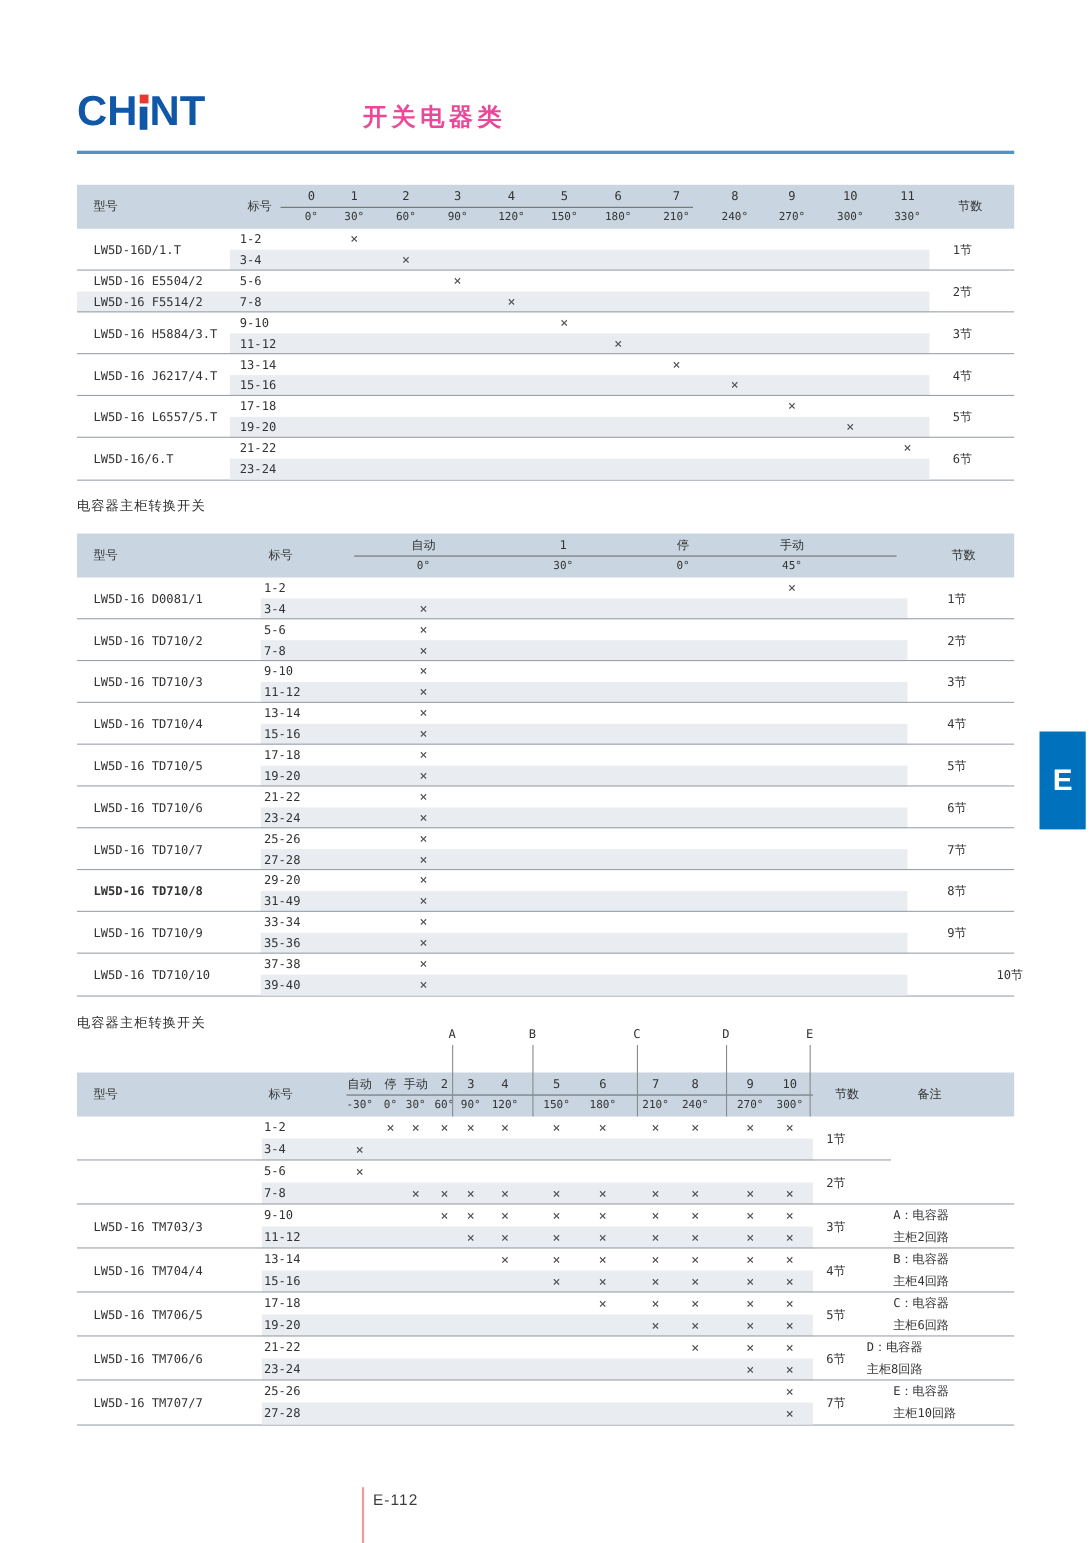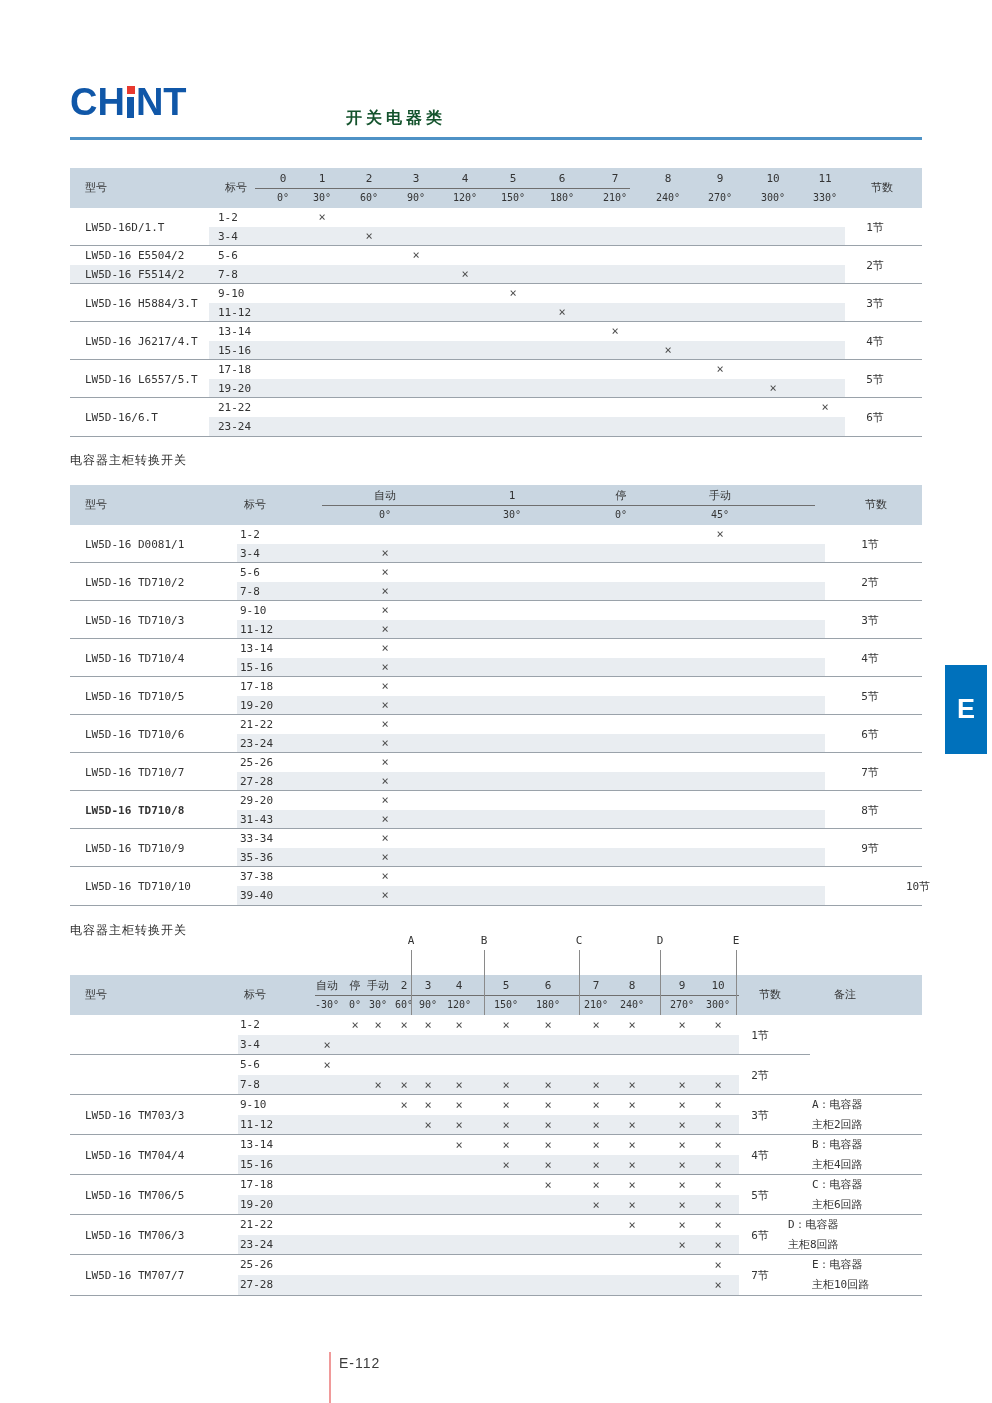--- a/index.html
+++ b/index.html
@@ -8,22 +8,22 @@
   
   .logo{position:absolute;left:70px;top:86px;height:34px;display:flex;align-items:flex-start;
         font-family:"Liberation Sans",sans-serif;font-weight:bold;font-size:38px;line-height:32px;
         color:var(--logoBlue);letter-spacing:0px;}
   .logo .stem{display:inline-block;width:7px;height:21px;background:var(--logoBlue);margin:11px 2px 0 2px;}
   .logo .dot{position:absolute;left:auto;display:inline-block;width:8px;height:8px;background:var(--logoRed);
              margin:0;}
   .logo .i-wrap{position:relative;display:inline-block;width:11px;height:32px;}
   .logo .i-wrap .dot{left:2px;top:0px;}
   .logo .i-wrap .stem{position:absolute;left:2px;top:11px;margin:0;}
-  .page-title{position:absolute;left:330px;top:92px;margin:16px;font-family:"Liberation Sans",sans-serif;
-              font-size:16px;font-weight:bold;color:#14532d;letter-spacing:4px;}
+  .page-title{position:absolute;left:330px;top:92px;margin:0;font-family:"Liberation Sans",sans-serif;
+              font-size:22px;font-weight:bold;color:#ec4899;letter-spacing:4px;}
   .header-rule{position:absolute;left:70px;top:137px;width:852px;height:3px;background:var(--accent);}
   .caption{position:absolute;left:70px;font-size:12px;color:#2e2e2e;letter-spacing:1px;}
   .tbl{position:absolute;}
   .side-tab{position:absolute;left:945px;top:665px;width:42px;height:89px;background:var(--tab);
             display:flex;align-items:center;justify-content:center;color:#fff;
             font-family:"Liberation Sans",sans-serif;font-weight:bold;font-size:27px;}
   .footer-line{position:absolute;left:329px;top:1352px;width:2px;height:51px;background:#f09a9a;}
   .footer-text{position:absolute;left:339px;top:1355px;font-family:"Liberation Sans",sans-serif;
                font-size:14px;color:#3c3c3c;letter-spacing:1px;}
 </style>
@@ -222,21 +222,21 @@
           <div style="position: absolute; left: 170px; top: 19px; line-height: 19px; white-space: nowrap; z-index: 2;">27-28</div>
           <div style="position: absolute; left: 315px; top: 19px; line-height: 19px; white-space: nowrap; transform: translateX(-50%); font-size: 12px; z-index: 2; color: rgb(77, 77, 77);">×</div>
           <div style="position: absolute; left: 15px; top: 0px; height: 38px; display: flex; align-items: center; z-index: 2; white-space: nowrap;">LW5D-16 TD710/7</div>
           <div style="position: absolute; left: 800px; top: 0px; height: 100%; display: flex; align-items: center; transform: translateX(-50%); z-index: 2; white-space: nowrap;">7节</div>
         </div>
         <div style="position: relative; height: 38px;">
           <div style="position: absolute; left: 0px; top: -1px; width: 852px; height: 1px; background: rgb(154, 162, 170); z-index: 3;"></div>
           <div style="position: absolute; left: 170px; top: 0px; line-height: 19px; white-space: nowrap; z-index: 2;">29-20</div>
           <div style="position: absolute; left: 315px; top: 0px; line-height: 19px; white-space: nowrap; transform: translateX(-50%); font-size: 12px; z-index: 2; color: rgb(77, 77, 77);">×</div>
           <div style="position: absolute; left: 167px; top: 19px; width: 588px; height: 19px; background: var(--stripe); z-index: 0;"></div>
-          <div style="position: absolute; left: 170px; top: 19px; line-height: 19px; white-space: nowrap; z-index: 2;">31-43</div>
+          <div style="position: absolute; left: 170px; top: 19px; line-height: 19px; white-space: nowrap; z-index: 2;">31-49</div>
           <div style="position: absolute; left: 315px; top: 19px; line-height: 19px; white-space: nowrap; transform: translateX(-50%); font-size: 12px; z-index: 2; color: rgb(77, 77, 77);">×</div>
           <div style="position: absolute; left: 15px; top: 0px; height: 38px; display: flex; align-items: center; z-index: 2; white-space: nowrap; font-weight: bold;">LW5D-16 TD710/8</div>
           <div style="position: absolute; left: 800px; top: 0px; height: 100%; display: flex; align-items: center; transform: translateX(-50%); z-index: 2; white-space: nowrap;">8节</div>
         </div>
         <div style="position: relative; height: 38px;">
           <div style="position: absolute; left: 0px; top: -1px; width: 852px; height: 1px; background: rgb(154, 162, 170); z-index: 3;"></div>
           <div style="position: absolute; left: 170px; top: 0px; line-height: 19px; white-space: nowrap; z-index: 2;">33-34</div>
           <div style="position: absolute; left: 315px; top: 0px; line-height: 19px; white-space: nowrap; transform: translateX(-50%); font-size: 12px; z-index: 2; color: rgb(77, 77, 77);">×</div>
           <div style="position: absolute; left: 167px; top: 19px; width: 588px; height: 19px; background: var(--stripe); z-index: 0;"></div>
           <div style="position: absolute; left: 170px; top: 19px; line-height: 19px; white-space: nowrap; z-index: 2;">35-36</div>
@@ -405,21 +405,21 @@
         <div style="position: relative; height: 40px;">
           <div style="position: absolute; left: 0px; top: -1px; width: 852px; height: 1px; background: rgb(154, 162, 170); z-index: 3;"></div>
           <div style="position: absolute; left: 170px; top: 0px; line-height: 20px; white-space: nowrap; z-index: 2;">21-22</div>
           <div style="position: absolute; left: 562px; top: 0px; line-height: 20px; white-space: nowrap; transform: translateX(-50%); font-size: 12px; z-index: 2; color: rgb(77, 77, 77);">×</div>
           <div style="position: absolute; left: 612px; top: 0px; line-height: 20px; white-space: nowrap; transform: translateX(-50%); font-size: 12px; z-index: 2; color: rgb(77, 77, 77);">×</div>
           <div style="position: absolute; left: 648px; top: 0px; line-height: 20px; white-space: nowrap; transform: translateX(-50%); font-size: 12px; z-index: 2; color: rgb(77, 77, 77);">×</div>
           <div style="position: absolute; left: 168px; top: 20px; width: 501px; height: 20px; background: var(--stripe); z-index: 0;"></div>
           <div style="position: absolute; left: 170px; top: 20px; line-height: 20px; white-space: nowrap; z-index: 2;">23-24</div>
           <div style="position: absolute; left: 612px; top: 20px; line-height: 20px; white-space: nowrap; transform: translateX(-50%); font-size: 12px; z-index: 2; color: rgb(77, 77, 77);">×</div>
           <div style="position: absolute; left: 648px; top: 20px; line-height: 20px; white-space: nowrap; transform: translateX(-50%); font-size: 12px; z-index: 2; color: rgb(77, 77, 77);">×</div>
-          <div style="position: absolute; left: 15px; top: 0px; height: 40px; display: flex; align-items: center; z-index: 2; white-space: nowrap;">LW5D-16 TM706/3</div>
+          <div style="position: absolute; left: 15px; top: 0px; height: 40px; display: flex; align-items: center; z-index: 2; white-space: nowrap;">LW5D-16 TM706/6</div>
           <div style="position: absolute; left: 690px; top: 0px; height: 100%; display: flex; align-items: center; transform: translateX(-50%); z-index: 2; white-space: nowrap;">6节</div>
           <div style="position: absolute; left: 718px; top: 0px; line-height: 20px; z-index: 2; white-space: nowrap;">
             <div>D：电容器</div>
             <div>主柜8回路</div>
           </div>
         </div>
         <div style="position: relative; height: 40px;">
           <div style="position: absolute; left: 0px; top: -1px; width: 852px; height: 1px; background: rgb(154, 162, 170); z-index: 3;"></div>
           <div style="position: absolute; left: 170px; top: 0px; line-height: 20px; white-space: nowrap; z-index: 2;">25-26</div>
           <div style="position: absolute; left: 648px; top: 0px; line-height: 20px; white-space: nowrap; transform: translateX(-50%); font-size: 12px; z-index: 2; color: rgb(77, 77, 77);">×</div>

